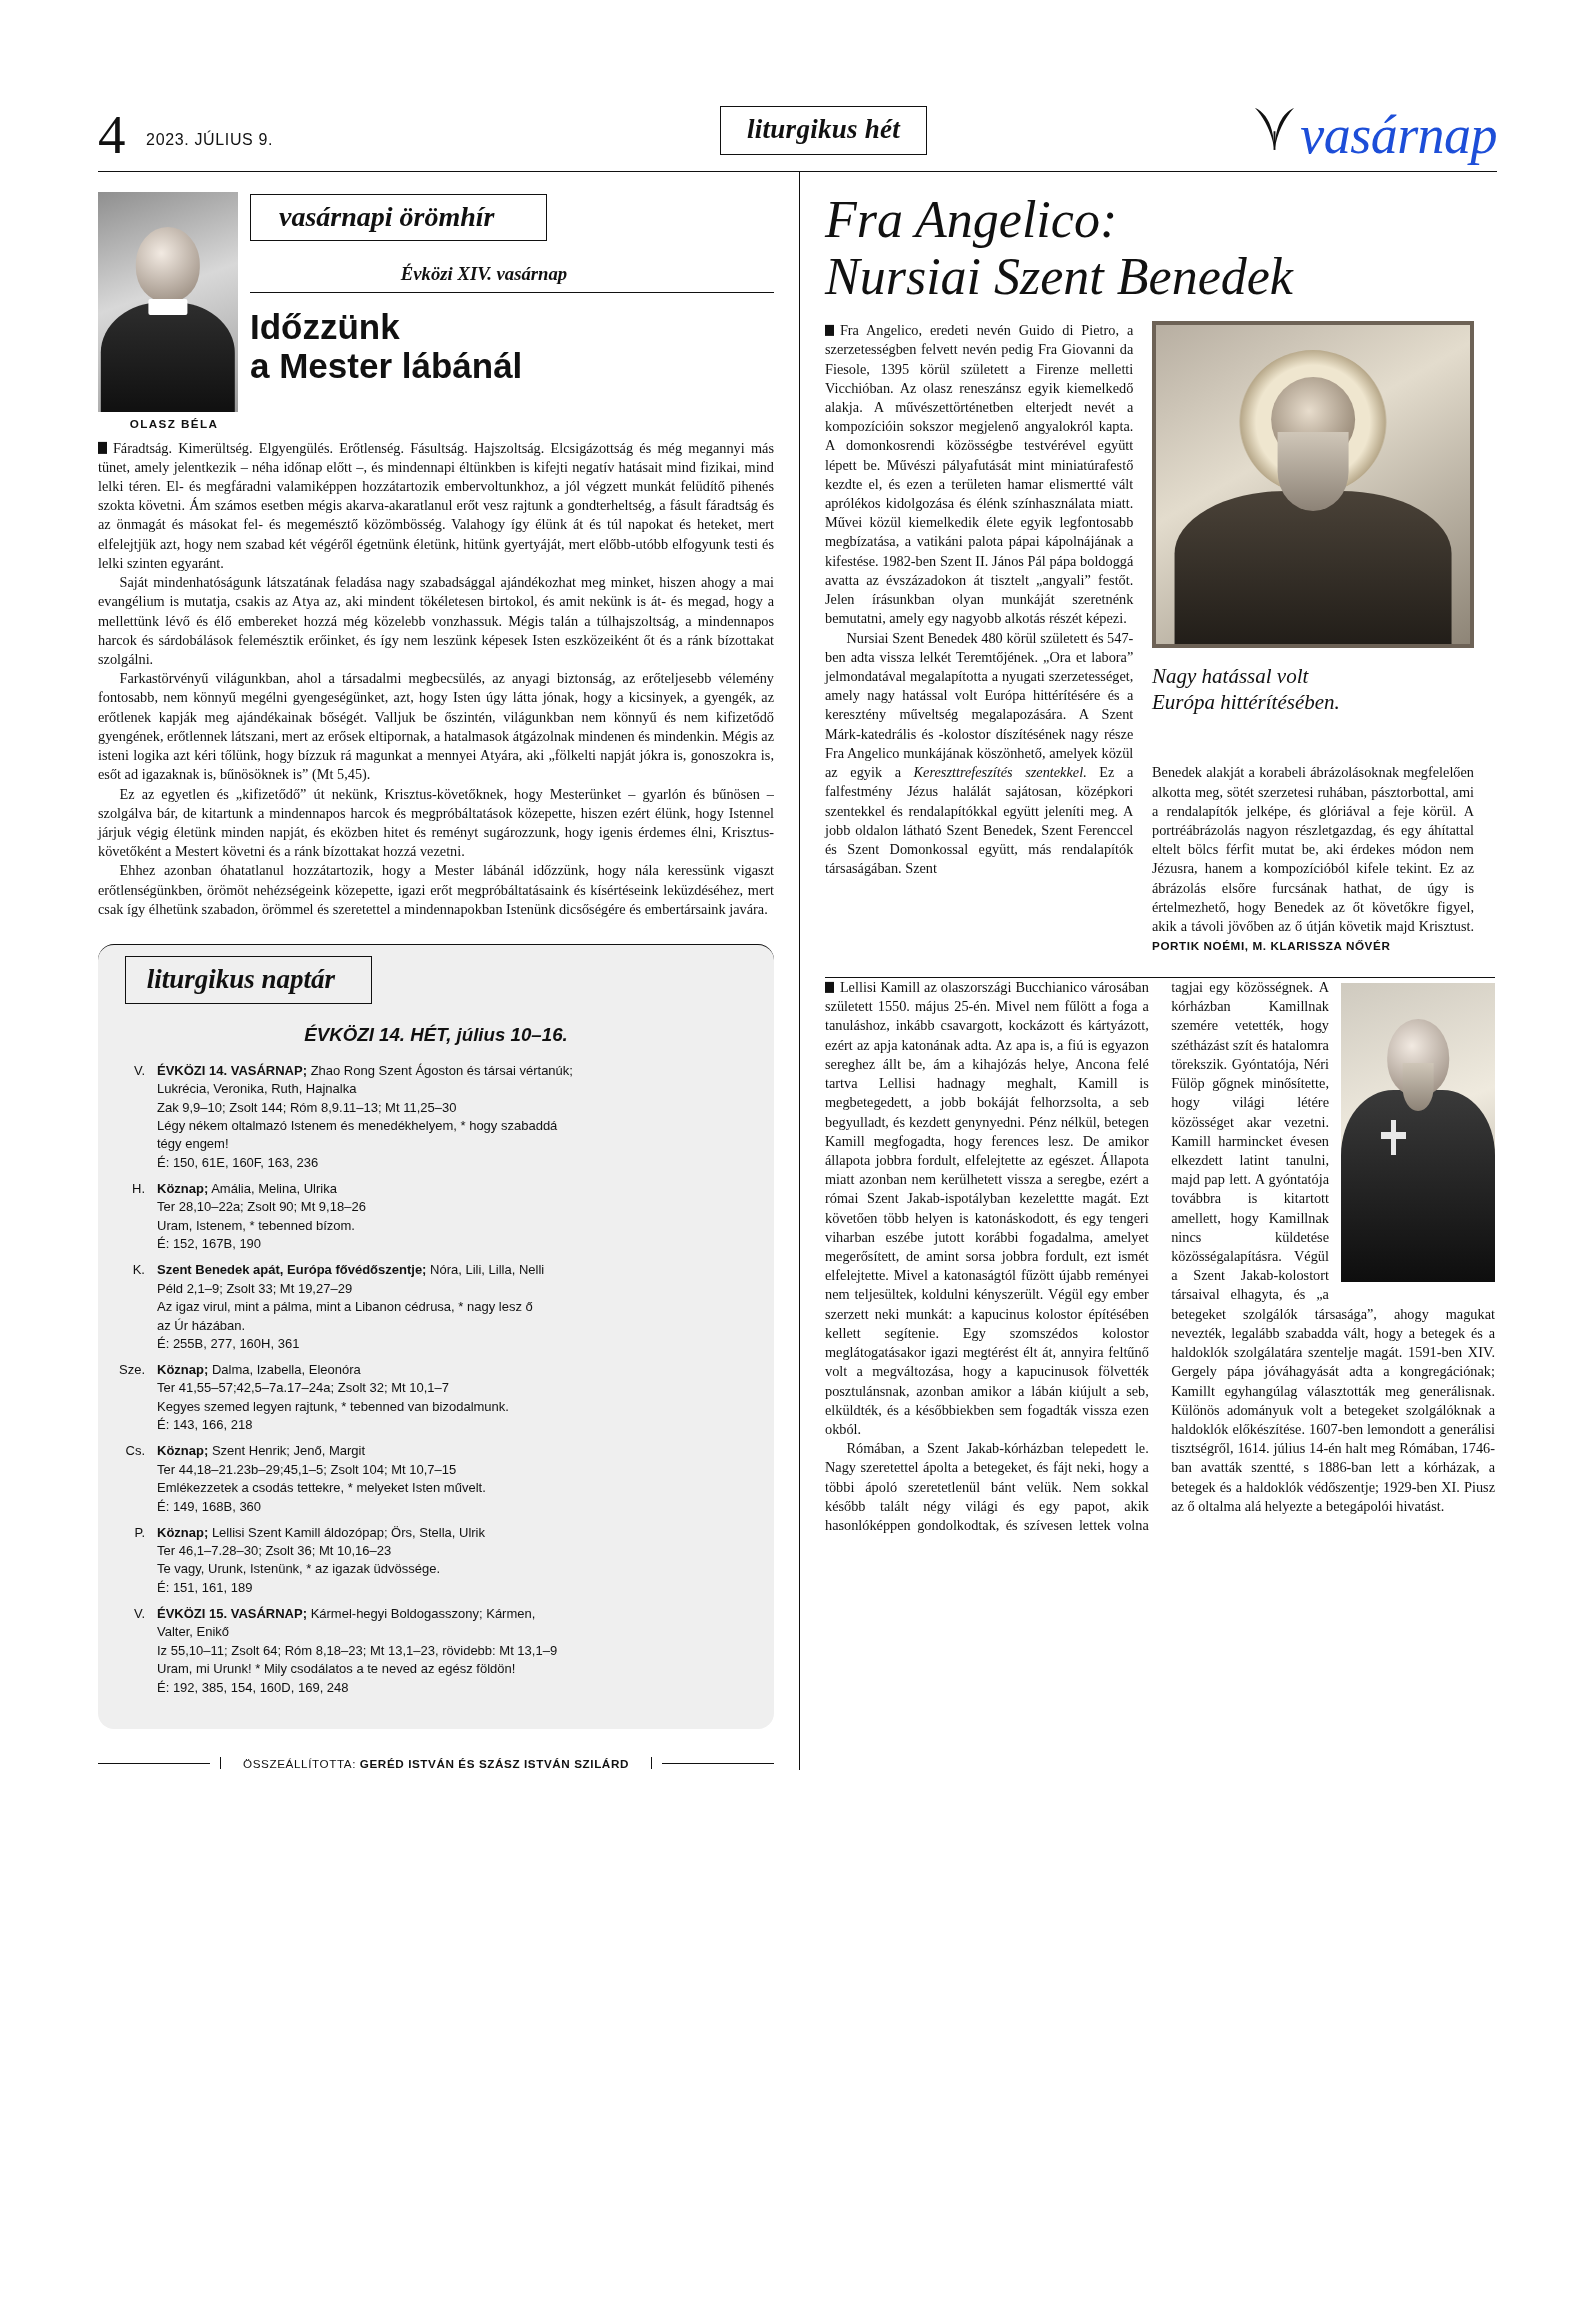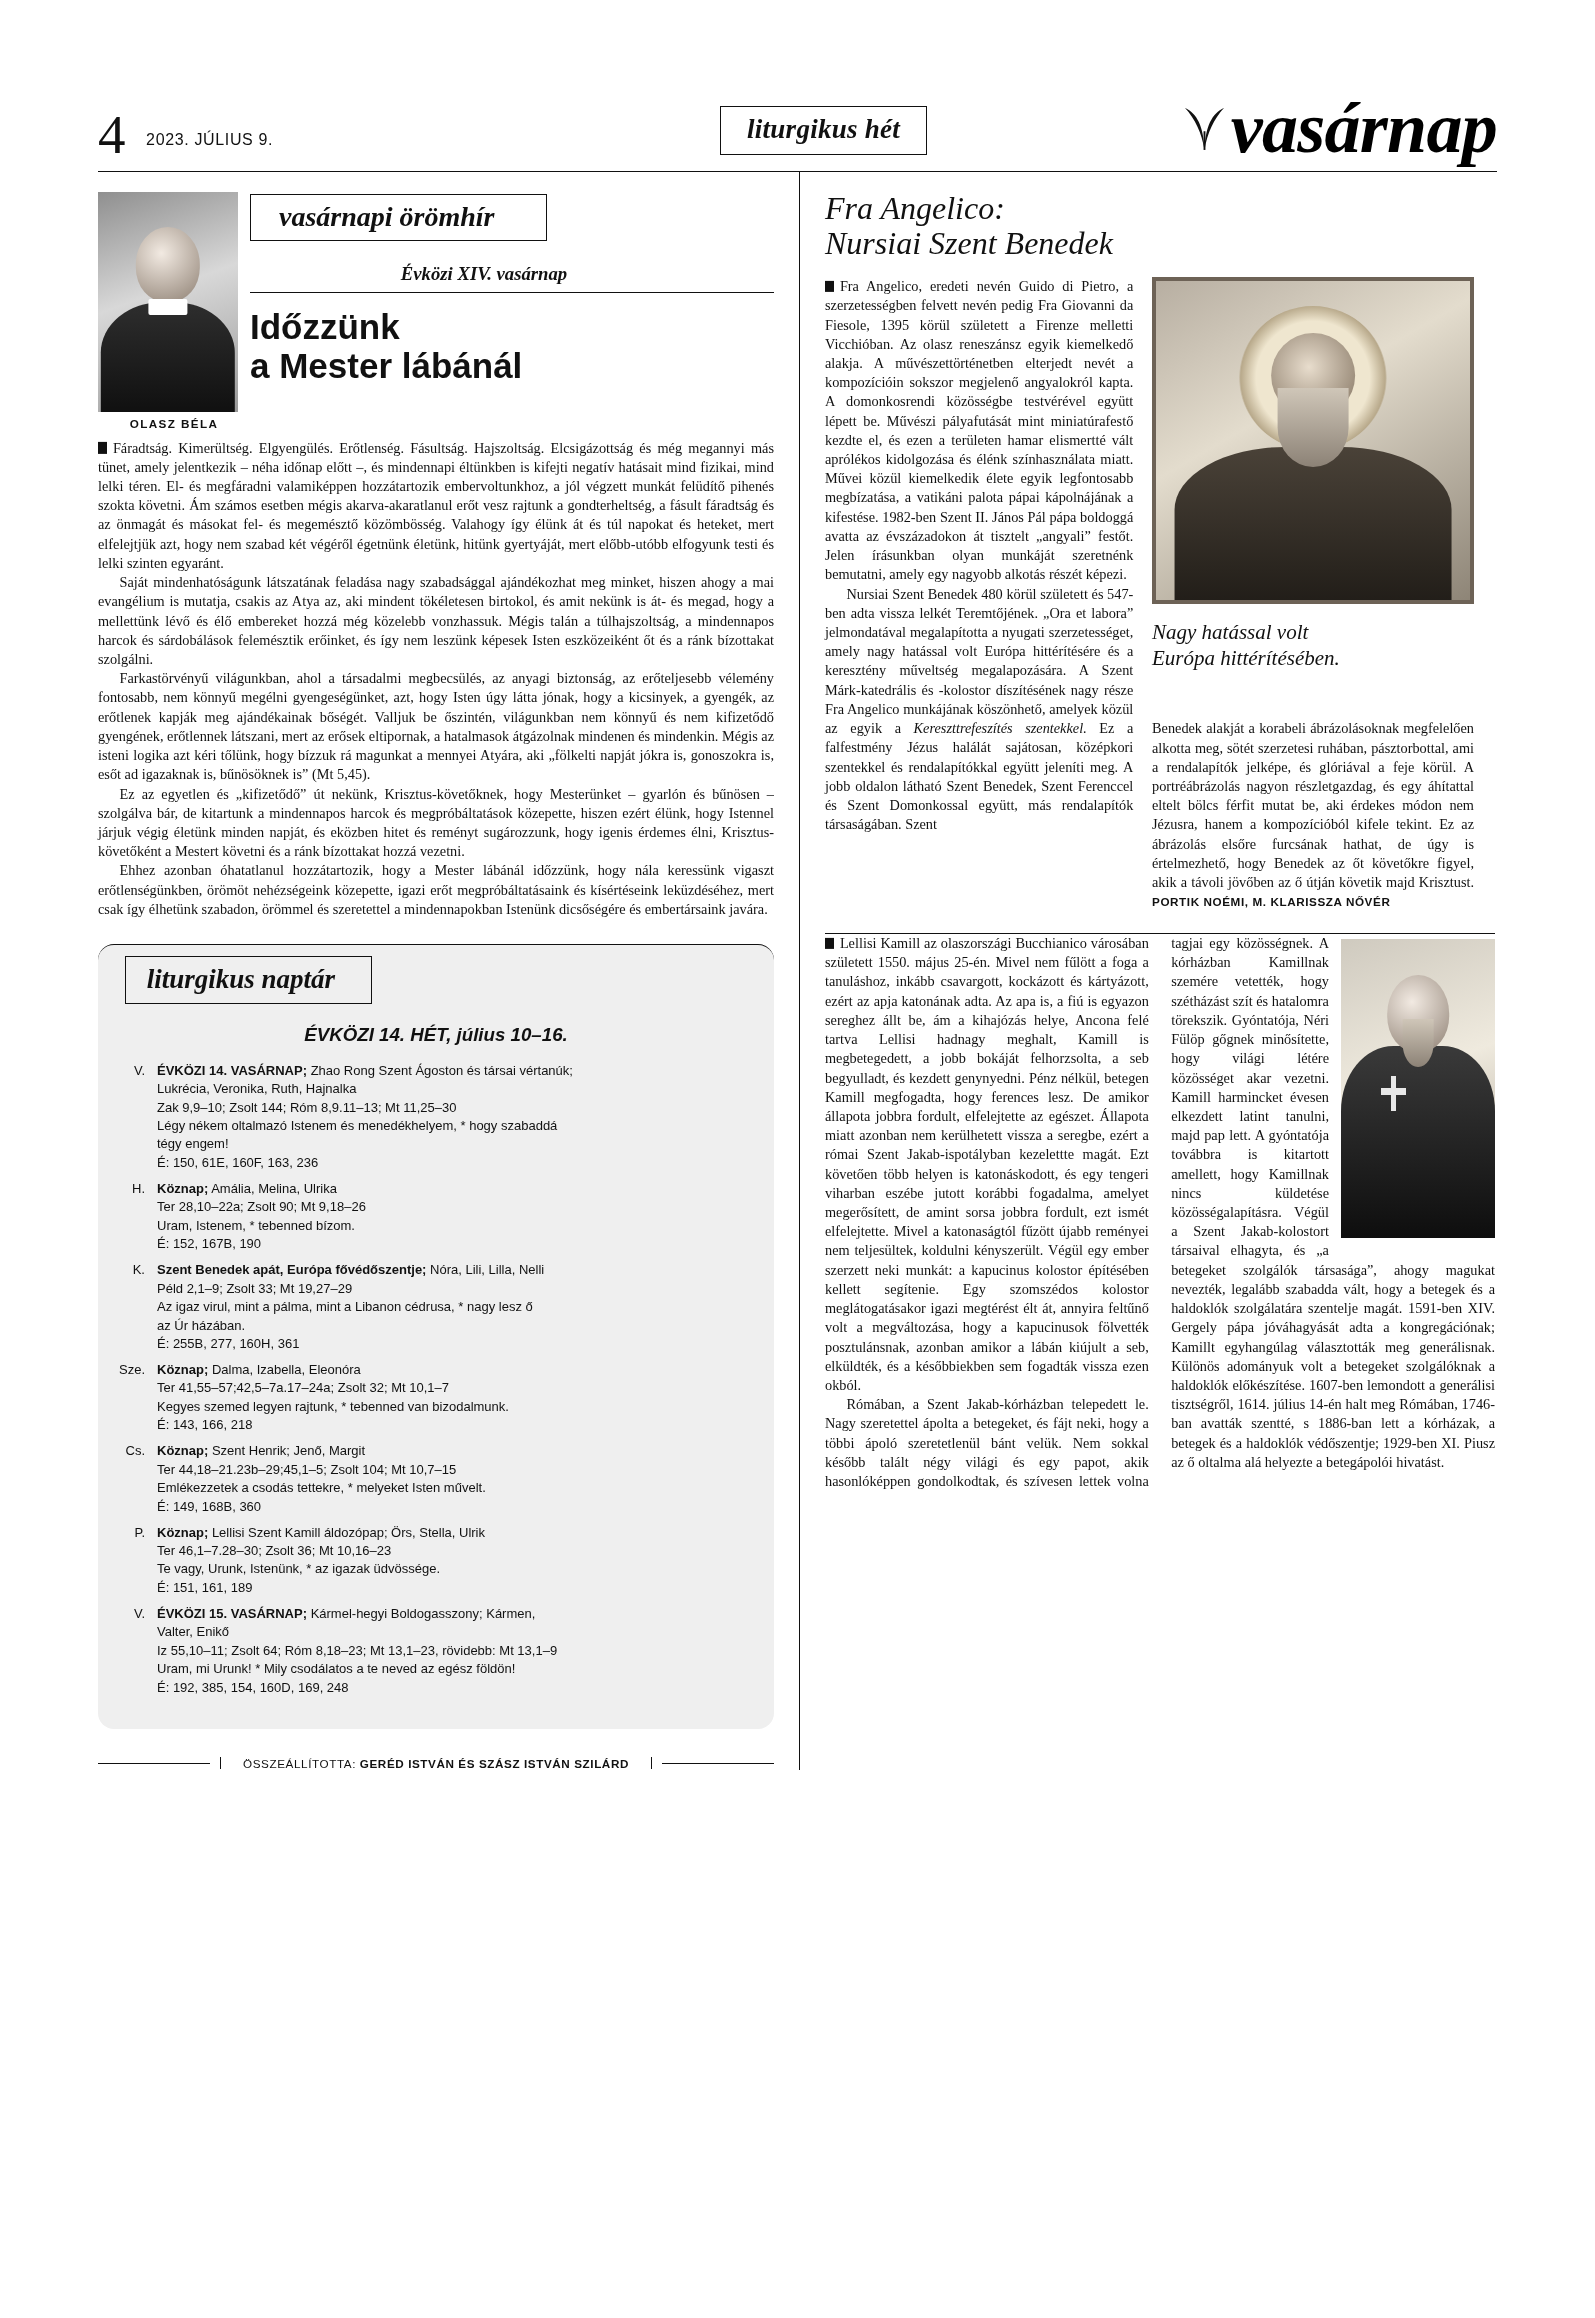--- a/index.html
+++ b/index.html
@@ -55,25 +55,24 @@
     position: absolute;
     right: 0;
     bottom: 0;
     display: flex;
     align-items: flex-end;
   }
   .brand-mark { margin-right: 4.7px; margin-bottom: 7.5px; }
   .brand-word {
     font-family: "Liberation Serif", serif;
     font-style: italic;
-    font-size: 72px;
+    font-size: 54px;
     line-height: 0.85;
-    color: #000000;
+    color: #1d4ed8;
     letter-spacing: -0.01em;
-    font-weight: bold;
   }
   .rule-main {
     border-top: 1.9px solid #111;
     margin-top: 12px;
   }
 
   
   .body-area { display: flex; margin-top: 0; }
   .col-left { width: 701px; padding-right: 25px; }
   .col-right { width: 696px; padding-left: 25px; border-left: 1.4px solid #111; }
@@ -204,21 +203,21 @@
   }
   .credit-rule .ln { flex: 1; border-top: 0.9px solid #111; }
   .credit-rule .tick { width: 0.9px; height: 12px; background: #111; }
   .credit-rule .txt { padding: 0 12px; }
   .credit-rule .txt b { font-weight: bold; }
 
   
   .art-title {
     font-family: "Liberation Serif", serif;
     font-style: italic;
-    font-size: 32px;
+    font-size: 52px;
     line-height: 1.1;
     margin-top: 18.7px;
   }
   .fra-body { margin-top: 16px; display: flex; }
   .fra-col { width: 327px; padding-right: 18.7px; }
   .fra-aside { width: 322px; }
   .art-figure {
     width: 322px;
     height: 327px;
     background: #b9b4ab;

